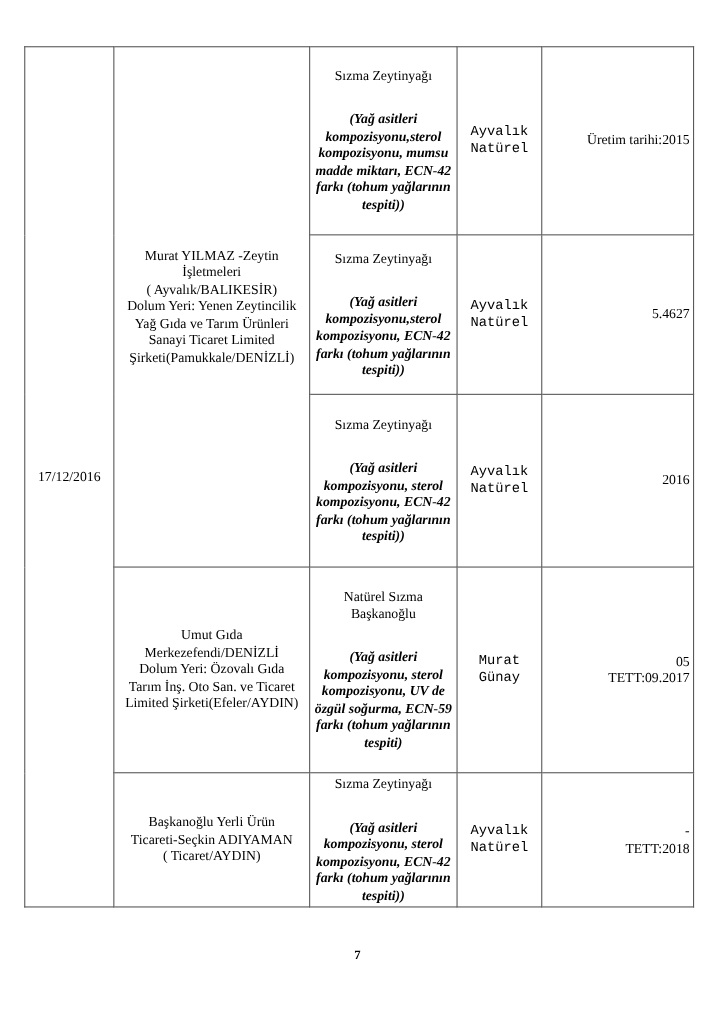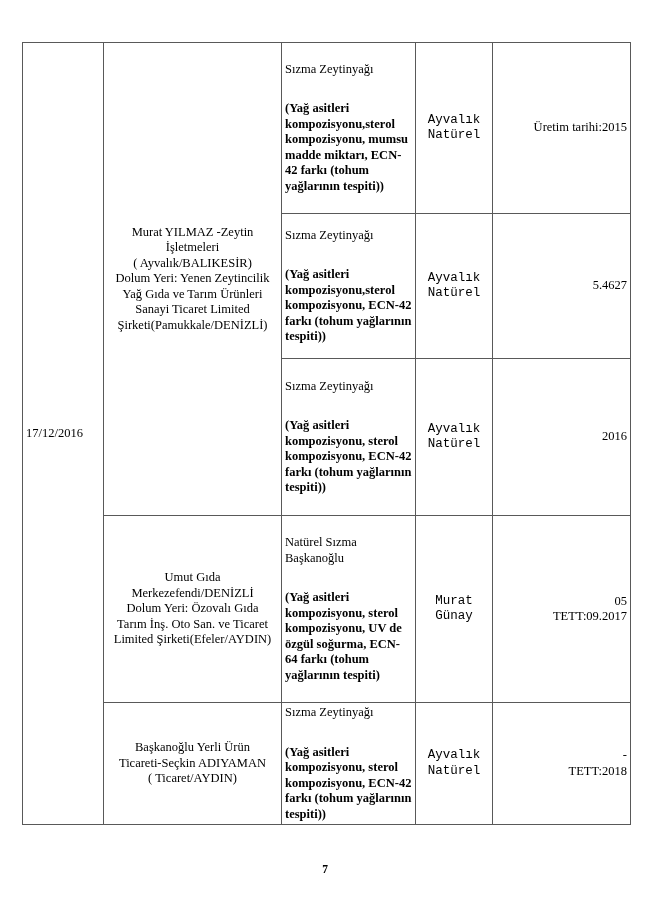--- a/index.html
+++ b/index.html
@@ -35,38 +35,40 @@
     line-height: 1.24;
     padding: 2px 3px;
     overflow: hidden;
   }
   tr.r1 { height: 171px; }
   tr.r2 { height: 145px; }
   tr.r3 { height: 157px; }
   tr.r4 { height: 187px; }
   tr.r5 { height: 120px; }
   .c-date {
+    text-align: center;
   }
   .c-company {
     text-align: center;
     padding-left: 6px;
     padding-right: 4px;
     white-space: pre-line;
   }
   .c-product {
-    text-align: left;
+    text-align: center;
     padding-left: 2px;
     padding-right: 2px;
   }
   .product-name {
     font-weight: normal;
   }
   .analysis-methods {
     font-weight: bold;
     margin-top: 24px;
+    font-style: italic;
   }
   .c-brand {
     text-align: center;
     font-family: Liberation Mono, monospace;
   }
   .c-info {
     text-align: right;
     white-space: pre-line;
   }
   .page-number {
@@ -129,21 +131,21 @@
       </tr>
 
       <tr class="r4">
         <td class="c-company">Umut Gıda
 Merkezefendi/DENİZLİ
 Dolum Yeri: Özovalı Gıda
 Tarım İnş. Oto San. ve Ticaret
 Limited Şirketi(Efeler/AYDIN)</td>
         <td class="c-product">
           <div class="product-name">Natürel Sızma Başkanoğlu</div>
-          <div class="analysis-methods">(Yağ asitleri kompozisyonu, sterol kompozisyonu, UV de özgül soğurma, ECN-64 farkı (tohum yağlarının tespiti)</div>
+          <div class="analysis-methods">(Yağ asitleri kompozisyonu, sterol kompozisyonu, UV de özgül soğurma, ECN-59 farkı (tohum yağlarının tespiti)</div>
         </td>
         <td class="c-brand">Murat Günay</td>
         <td class="c-info">05
 TETT:09.2017</td>
       </tr>
 
       <tr class="r5">
         <td class="c-company">Başkanoğlu Yerli Ürün
 Ticareti-Seçkin ADIYAMAN
 ( Ticaret/AYDIN)</td>

